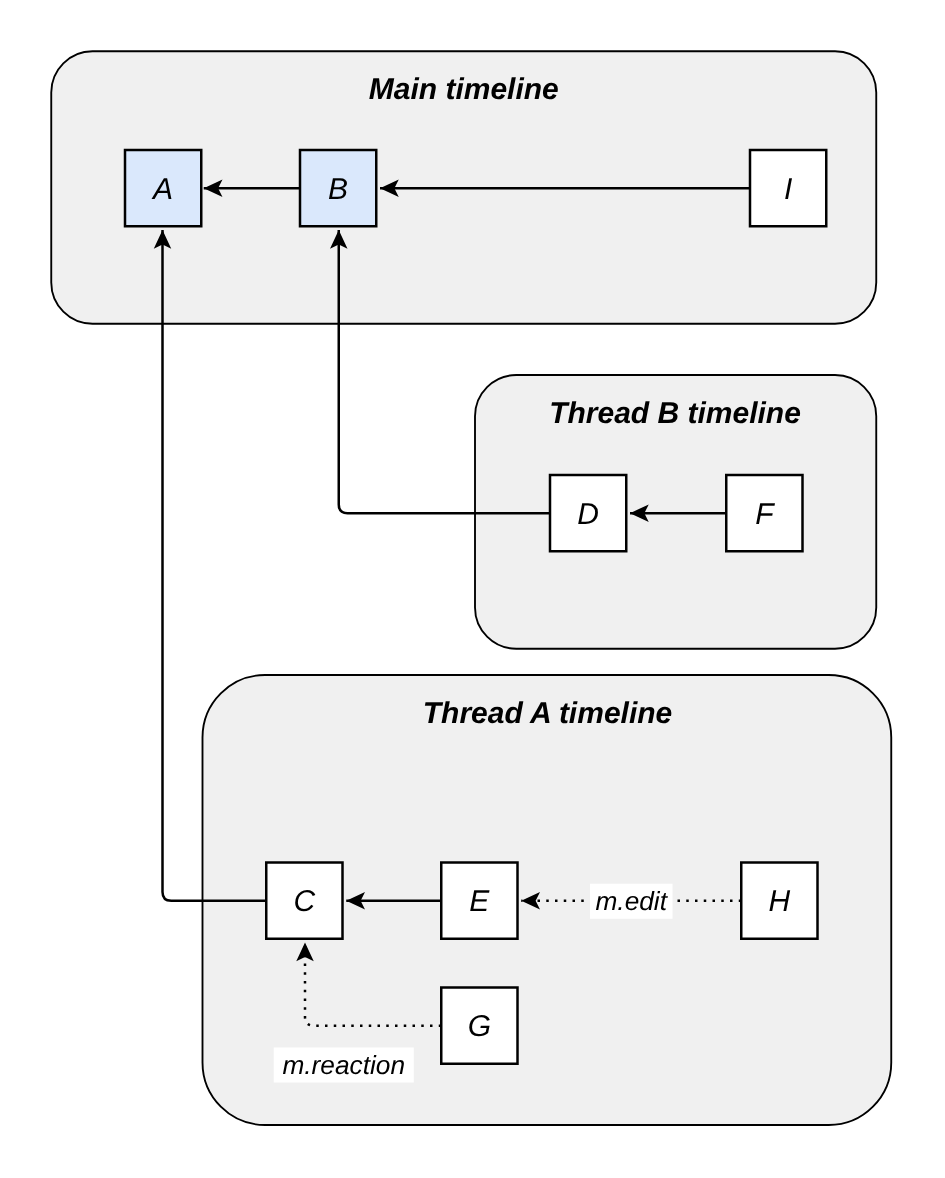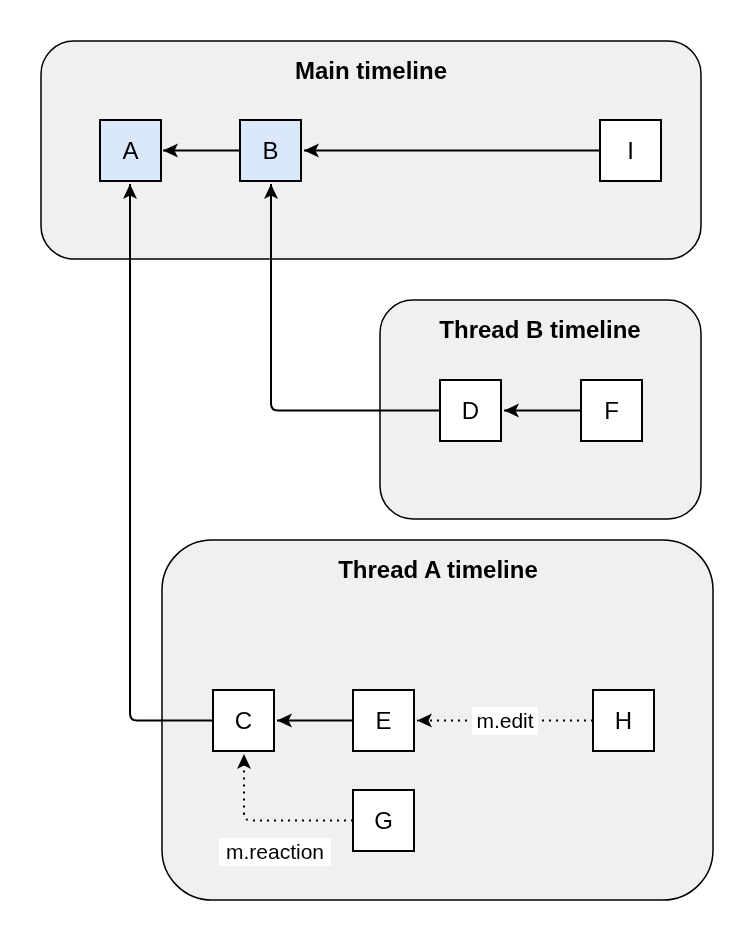--- a/index.html
+++ b/index.html
@@ -6,20 +6,21 @@
     margin: 0;
     padding: 0;
     background: #ffffff;
   }
   .stage {
     position: relative;
     width: 756px;
     height: 942px;
     background: #ffffff;
     font-family: "Liberation Sans", sans-serif;
+    font-style: italic;
   }
   svg text {
     font-family: "Liberation Sans", sans-serif;
     fill: #000000;
   }
   .container-box {
     stroke: #000000;
     stroke-width: 1.5;
   }
   .node-box {

